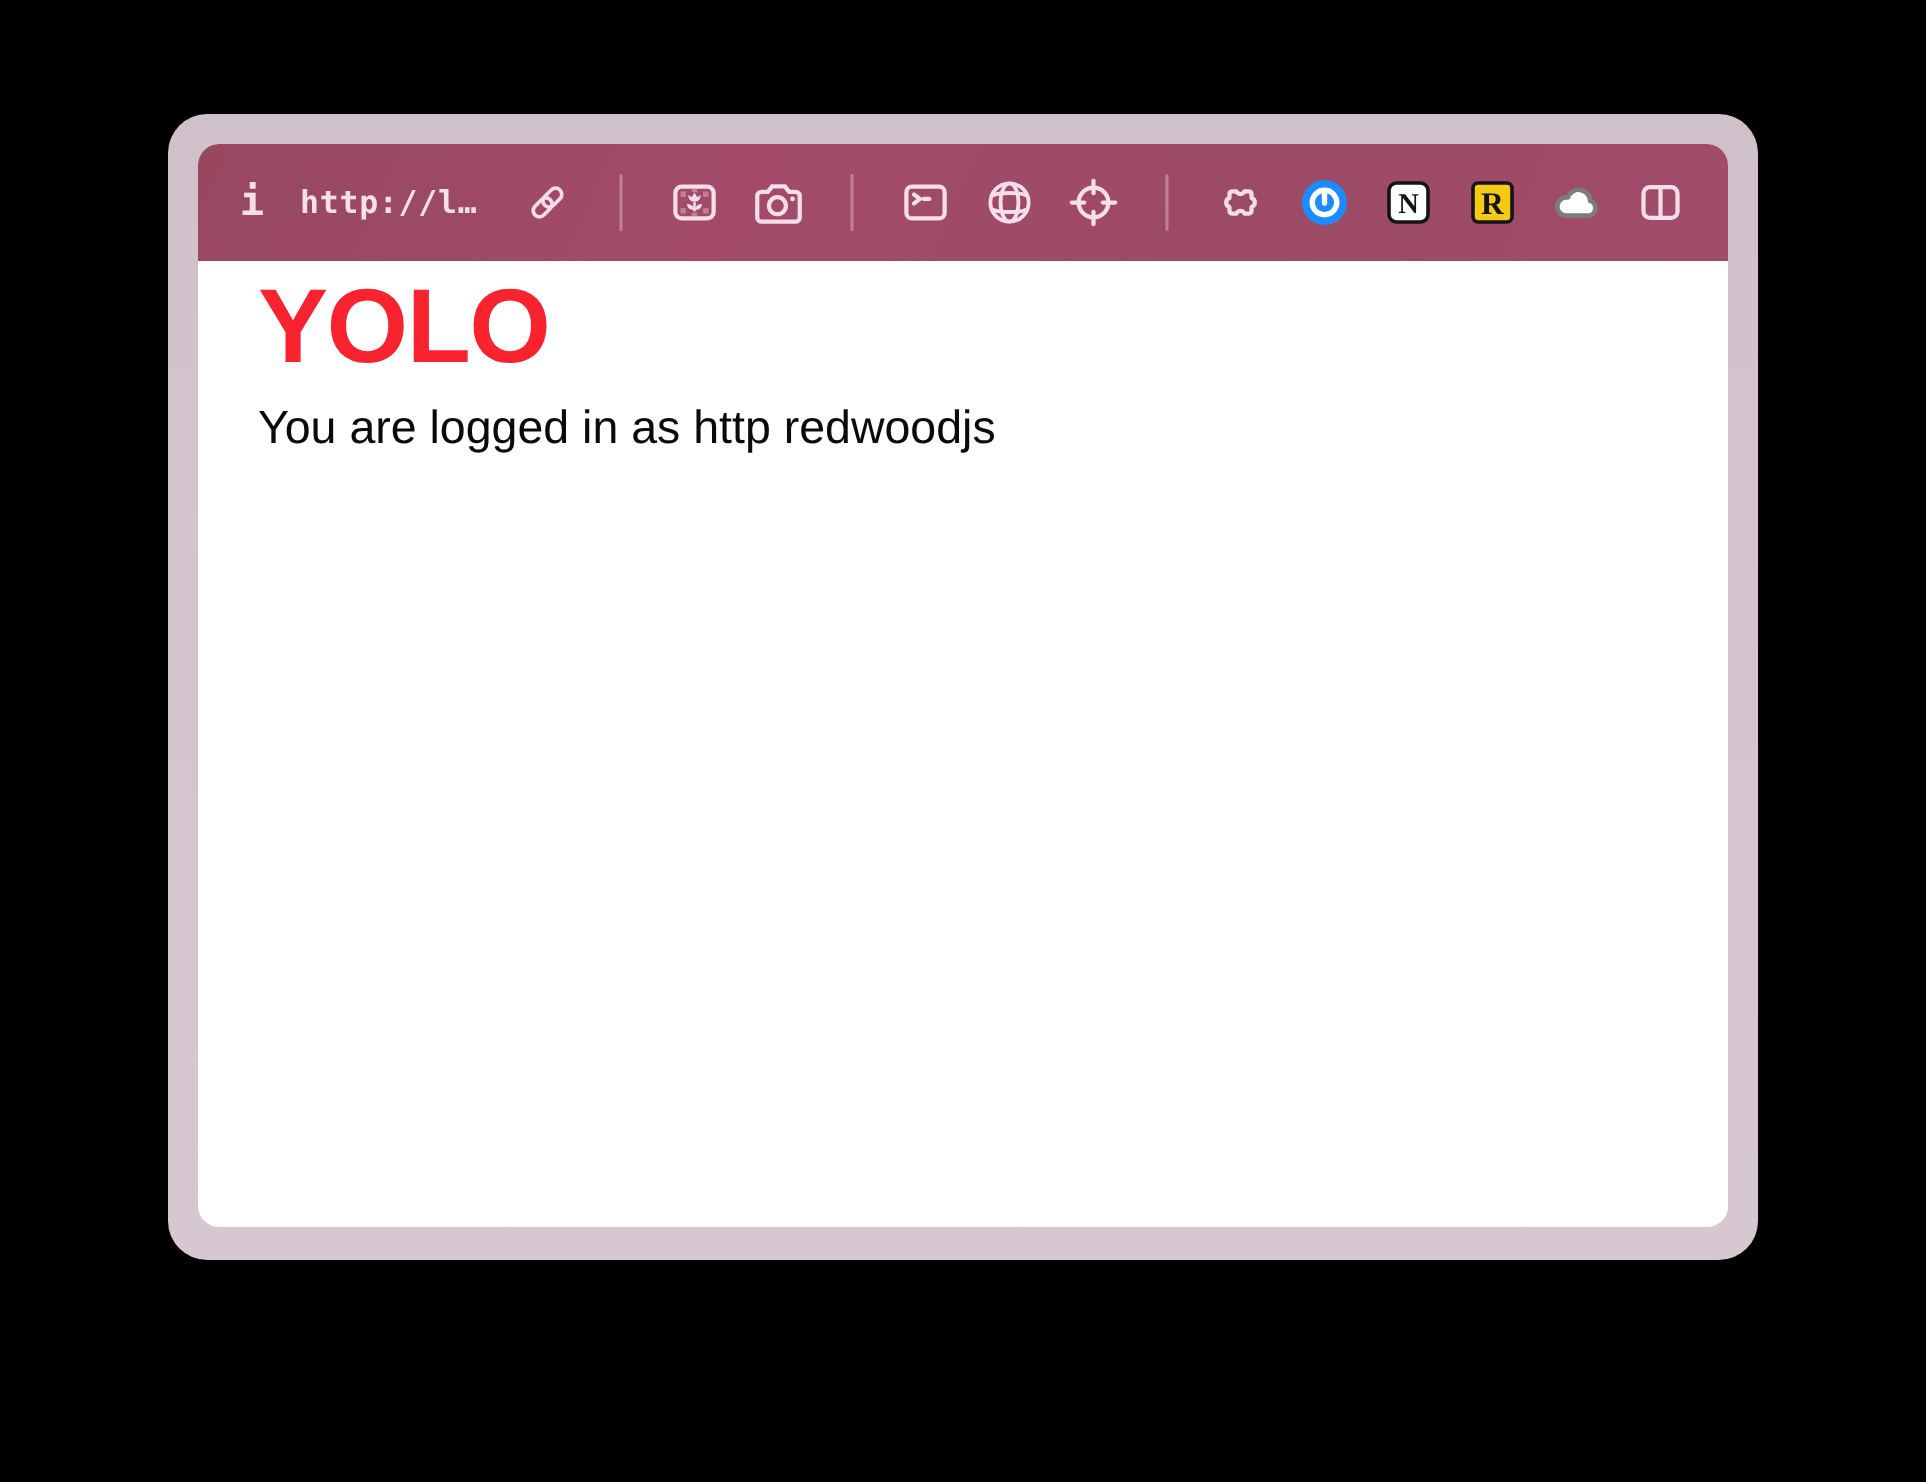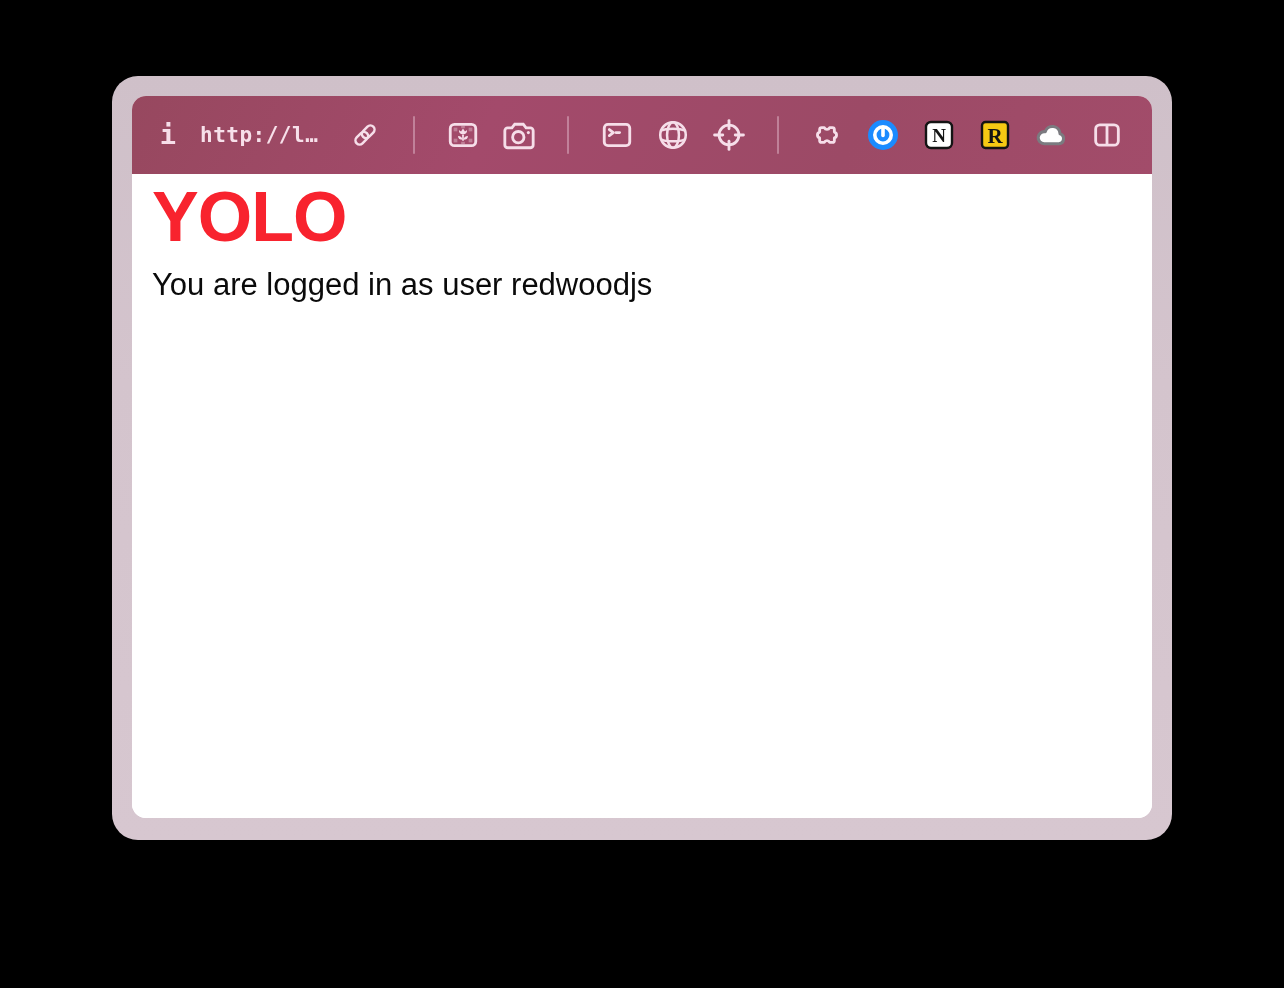--- a/index.html
+++ b/index.html
@@ -18,21 +18,21 @@
   .tb-icon{width:34px;height:34px;flex:0 0 auto;display:flex;align-items:center;justify-content:center;
            color:#f6dee9;cursor:default;}
   .tb-icon svg{display:block;}
   .divider{width:2px;height:38px;border-radius:1px;background:rgba(246,222,233,.38);
            flex:0 0 auto;margin:0 9px;}
   .info-glyph{font:bold 27px "DejaVu Sans Mono",monospace;color:#f6dee9;width:20px;
               flex:0 0 auto;text-align:center;line-height:34px;}
   .url-text{font:21px "DejaVu Sans Mono",monospace;font-weight:bold;color:#f7e0ea;
             letter-spacing:.5px;flex:0 0 auto;min-width:126px;white-space:nowrap;}
 
-  .page{height:732px;box-sizing:border-box;padding:8px 24px 0 20px;background:#fff;}
+  .page{height:732px;box-sizing:border-box;padding:8px 24px 0 20px;background:#fff;margin-left:20px;}
   .page h1{margin:0;font-size:70px;line-height:1.02;font-weight:bold;letter-spacing:-1px;}
   .page p{margin:14px 0 0 0;font-size:31px;line-height:1.15;color:#0a0a0a;}
 </style>
 </head>
 <body>
 
 <div class="stage">
   <div class="window">
     <div class="window-inner">
 
@@ -150,18 +150,18 @@
           <svg width="34" height="34" viewBox="0 0 24 24" fill="none" stroke="currentColor" stroke-width="2">
             <rect x="4" y="4.8" width="16" height="14.4" rx="3"></rect>
             <line x1="12" y1="4.8" x2="12" y2="19.2"></line>
           </svg>
         </span>
 
       </div>
 
       <div class="page">
         <h1 style="color:#f8232e">YOLO</h1>
-        <p>You are logged in as user redwoodjs</p>
+        <p>You are logged in as http redwoodjs</p>
       </div>
 
     </div>
   </div>
 </div>
 
 </body></html>

